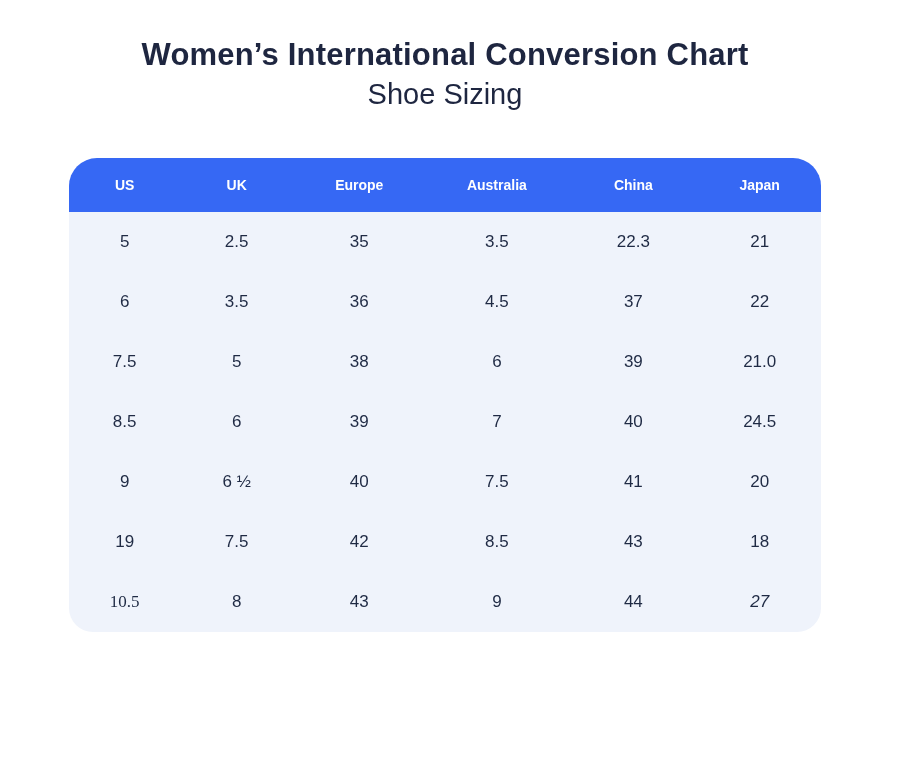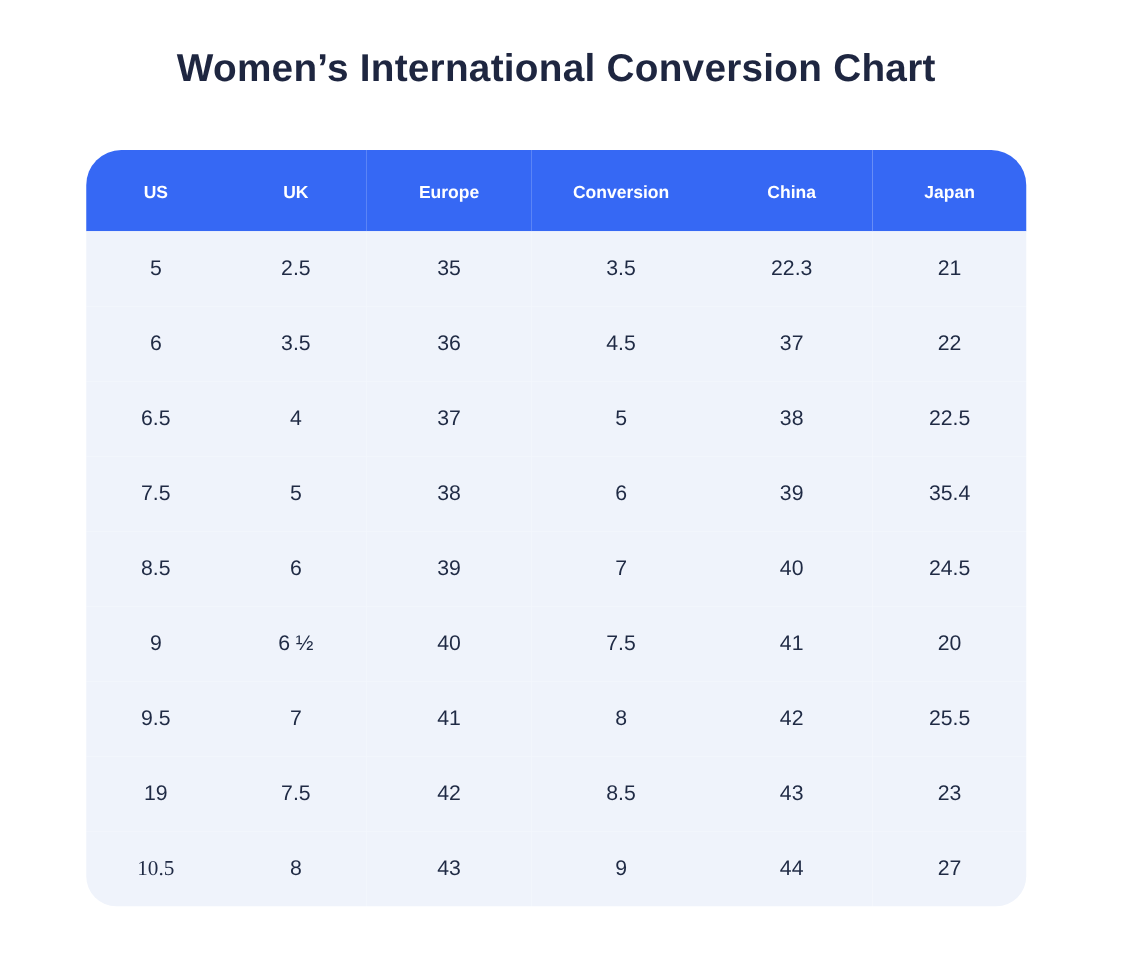--- a/index.html
+++ b/index.html
@@ -43,70 +43,71 @@
     width: 100%;
     border-collapse: separate;
     border-spacing: 0;
     table-layout: fixed;
   }
   table.conversion thead th {
     background: var(--header-bg, #3668f4);
     color: var(--header-text, #ffffff);
     font-size: 14px;
     font-weight: 700;
-    height: 65px;
+    height: 54px;
     text-align: center;
     vertical-align: middle;
     padding: 0;
   }
   table.conversion thead th:first-child { border-top-left-radius: 28px; }
   table.conversion thead th:last-child  { border-top-right-radius: 28px; }
   table.conversion tbody td {
     background: var(--body-bg, #eff3fb);
     color: var(--body-text, #1f2a44);
     font-size: 17px;
     font-weight: 400;
     height: 60px;
     text-align: center;
     vertical-align: middle;
     padding: 0;
   }
   table.conversion tbody tr:last-child td:first-child { border-bottom-left-radius: 24px; font-family: Liberation Serif, serif; }
-  table.conversion tbody tr:last-child td:last-child  { border-bottom-right-radius: 24px; }
+  table.conversion tbody tr:last-child td:last-child  { border-bottom-right-radius: 24px; font-style: italic; }
 
   
   col.c-us        { width: 14.8%; }
   col.c-uk        { width: 15.0%; }
   col.c-europe    { width: 17.6%; }
   col.c-australia { width: 19.0%; }
   col.c-china     { width: 17.3%; }
   col.c-japan     { width: 16.3%; }
 </style>
 </head>
 <body>
 
 <div class="content">
   <h1 class="page-title">Women’s International Conversion Chart</h1>
+  <h2 class="page-subtitle">Shoe Sizing</h2>
 
   <div class="table-wrap">
     <table class="conversion">
       <colgroup>
         <col class="c-us">
         <col class="c-uk">
         <col class="c-europe">
         <col class="c-australia">
         <col class="c-china">
         <col class="c-japan">
       </colgroup>
       <thead>
         <tr id="header-row">
             <th>US</th>
             <th>UK</th>
             <th>Europe</th>
-            <th>Conversion</th>
+            <th>Australia</th>
             <th>China</th>
             <th>Japan</th>
           </tr>
       </thead>
       <tbody id="table-body">
           <tr>
             <td>5</td>
             <td>2.5</td>
             <td>35</td>
             <td>3.5</td>
@@ -115,66 +116,50 @@
           </tr>
           <tr>
             <td>6</td>
             <td>3.5</td>
             <td>36</td>
             <td>4.5</td>
             <td>37</td>
             <td>22</td>
           </tr>
           <tr>
-            <td>6.5</td>
-            <td>4</td>
-            <td>37</td>
-            <td>5</td>
-            <td>38</td>
-            <td>22.5</td>
-          </tr>
-          <tr>
             <td>7.5</td>
             <td>5</td>
             <td>38</td>
             <td>6</td>
             <td>39</td>
-            <td>35.4</td>
+            <td>21.0</td>
           </tr>
           <tr>
             <td>8.5</td>
             <td>6</td>
             <td>39</td>
             <td>7</td>
             <td>40</td>
             <td>24.5</td>
           </tr>
           <tr>
             <td>9</td>
             <td>6 ½</td>
             <td>40</td>
             <td>7.5</td>
             <td>41</td>
             <td>20</td>
           </tr>
           <tr>
-            <td>9.5</td>
-            <td>7</td>
-            <td>41</td>
-            <td>8</td>
-            <td>42</td>
-            <td>25.5</td>
-          </tr>
-          <tr>
             <td>19</td>
             <td>7.5</td>
             <td>42</td>
             <td>8.5</td>
             <td>43</td>
-            <td>23</td>
+            <td>18</td>
           </tr>
           <tr>
             <td>10.5</td>
             <td>8</td>
             <td>43</td>
             <td>9</td>
             <td>44</td>
             <td>27</td>
           </tr>
         </tbody>

